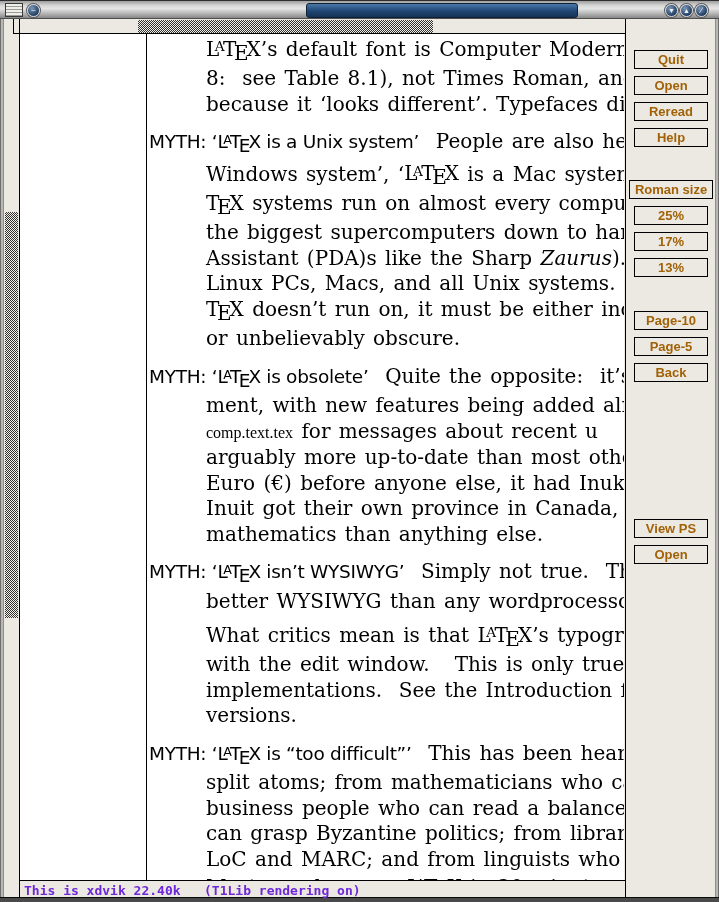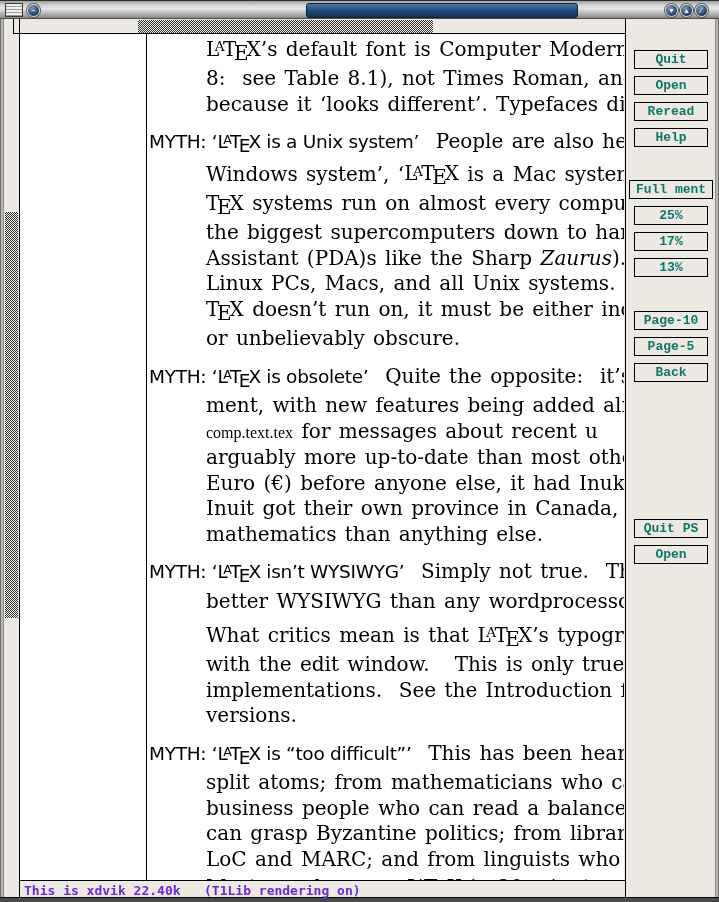--- a/index.html
+++ b/index.html
@@ -56,22 +56,22 @@
   .hd{font-family:"DejaVu Sans",sans-serif;font-weight:normal;font-size:18.5px;letter-spacing:-0.3px;word-spacing:0;}
   .mono{font-family:Liberation Serif, serif;font-size:16px;}
   .it{font-style:italic;}
   .lg-a{font-size:68%;vertical-align:0.34em;margin-left:-0.33em;margin-right:-0.12em;}
   .lg-e{vertical-align:-0.2em;margin-left:-0.12em;margin-right:-0.1em;}
   
   .panel{position:absolute;left:626px;top:19px;width:90px;height:878px;}
   .btn-group{position:absolute;left:0;right:0;}
   .btn{box-sizing:border-box;width:74px;height:19px;margin:0 auto 7px auto;
     border:1px solid #000;background:transparent;
-    font-family:Liberation Mono, monospace;font-weight:bold;font-size:13px;
-    display:flex;align-items:center;justify-content:center;color:#0f766e;cursor:default;}
+    font-family:Liberation Sans, sans-serif;font-weight:bold;font-size:13px;
+    display:flex;align-items:center;justify-content:center;color:#a16207;cursor:default;}
   .btn.wide{width:84px;}
   
   .status-text{position:absolute;left:24px;top:883px;
     font-family:"DejaVu Sans Mono",monospace;font-weight:bold;font-size:13px;color:#6d28d9;white-space:pre;}
 </style>
 </head>
 <body>
 
 <div class="window">
 
@@ -160,31 +160,31 @@
   </div>
 
   <div class="panel" id="panel">
       <div class="btn-group" style="top: 31px;">
         <div class="btn">Quit</div>
         <div class="btn">Open</div>
         <div class="btn">Reread</div>
         <div class="btn">Help</div>
       </div>
       <div class="btn-group" style="top: 161px;">
-        <div class="btn wide">Full ment</div>
+        <div class="btn wide">Roman size</div>
         <div class="btn">25%</div>
         <div class="btn">17%</div>
         <div class="btn">13%</div>
       </div>
       <div class="btn-group" style="top: 292px;">
         <div class="btn">Page-10</div>
         <div class="btn">Page-5</div>
         <div class="btn">Back</div>
       </div>
       <div class="btn-group" style="top: 500px;">
-        <div class="btn">Quit PS</div>
+        <div class="btn">View PS</div>
         <div class="btn">Open</div>
       </div>
     </div>
 
   <div class="status-text">This is xdvik 22.40k   (T1Lib rendering on)</div>
 
 </div>
 
 </body></html>

